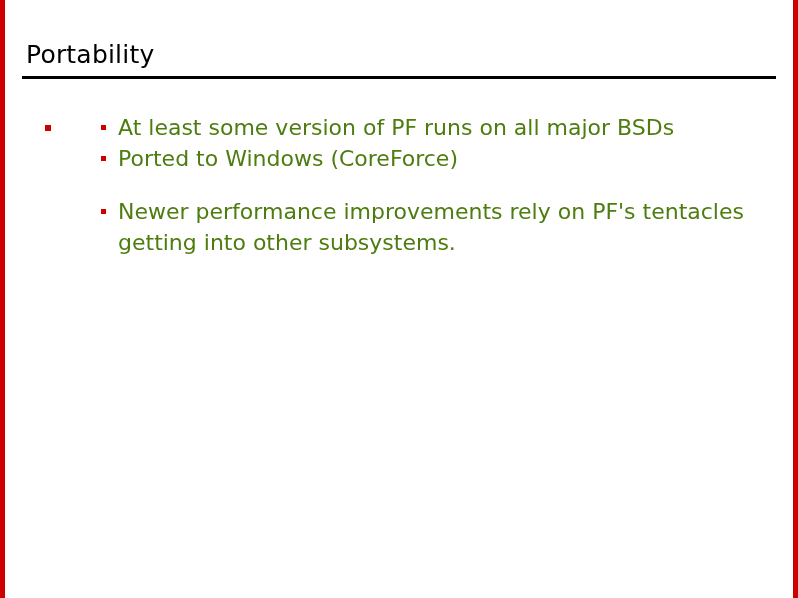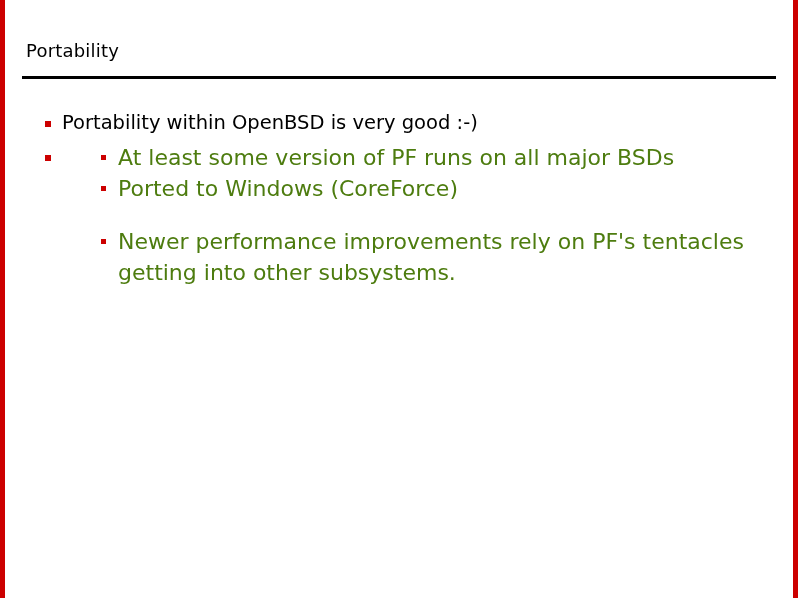--- a/index.html
+++ b/index.html
@@ -28,21 +28,21 @@
     width: 5px;
     background: #cc0000;
   }
   .edge-bar.left  { left: 0; }
   .edge-bar.right { right: 0; }
 
   .title {
     position: absolute;
     left: 26px;
     top: 40px;
-    font-size: 18px;
+    font-size: 25px;
     color: #000000;
     font-weight: normal;
     letter-spacing: 0.2px;
     white-space: nowrap;
     text-align: center;
   }
   .title-rule {
     position: absolute;
     left: 22px;
     top: 76px;
@@ -113,24 +113,20 @@
 
   <div class="edge-bar left"></div>
   <div class="edge-bar right"></div>
 
   <div class="title">Portability</div>
   <div class="title-rule"></div>
 
   <div class="content">
     <ul class="lvl1">
 
-      <li class="item1">
-        <span class="bullet1"></span>
-        <span class="txt">Portability within OpenBSD is very good :-)</span>
-      </li>
 
       <li class="item1">
         <span class="bullet1"></span>
 
         <ul class="lvl2">
           <li class="item2">
             <span class="bullet2"></span>
             <span class="txt">At least some version of PF runs on all major BSDs</span>
           </li>
           <li class="item2">

